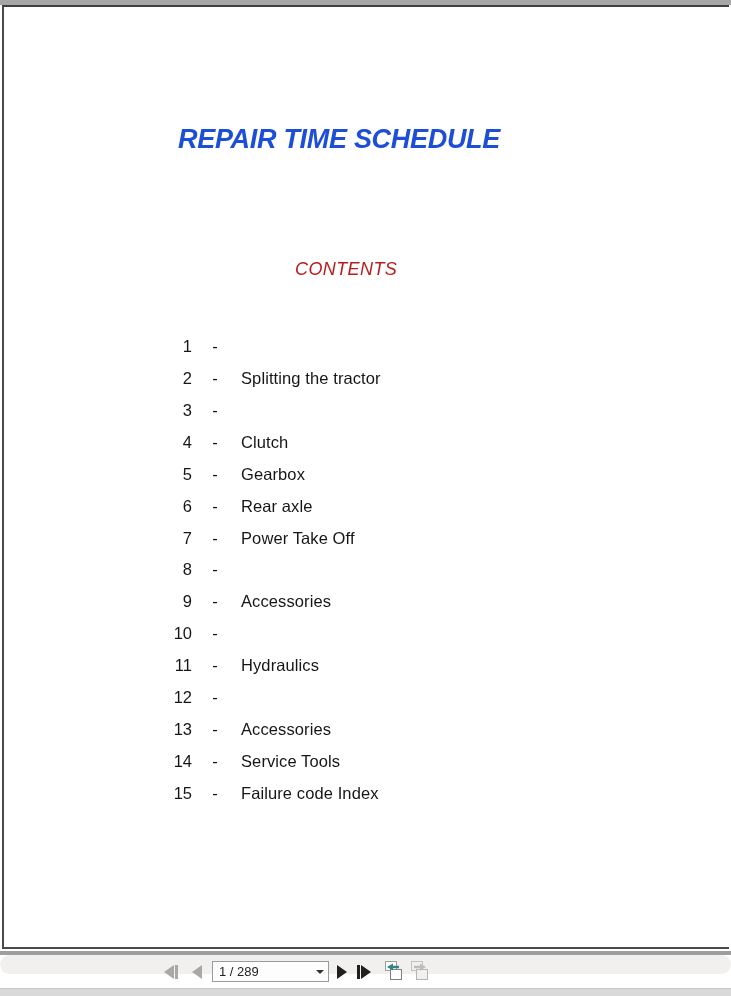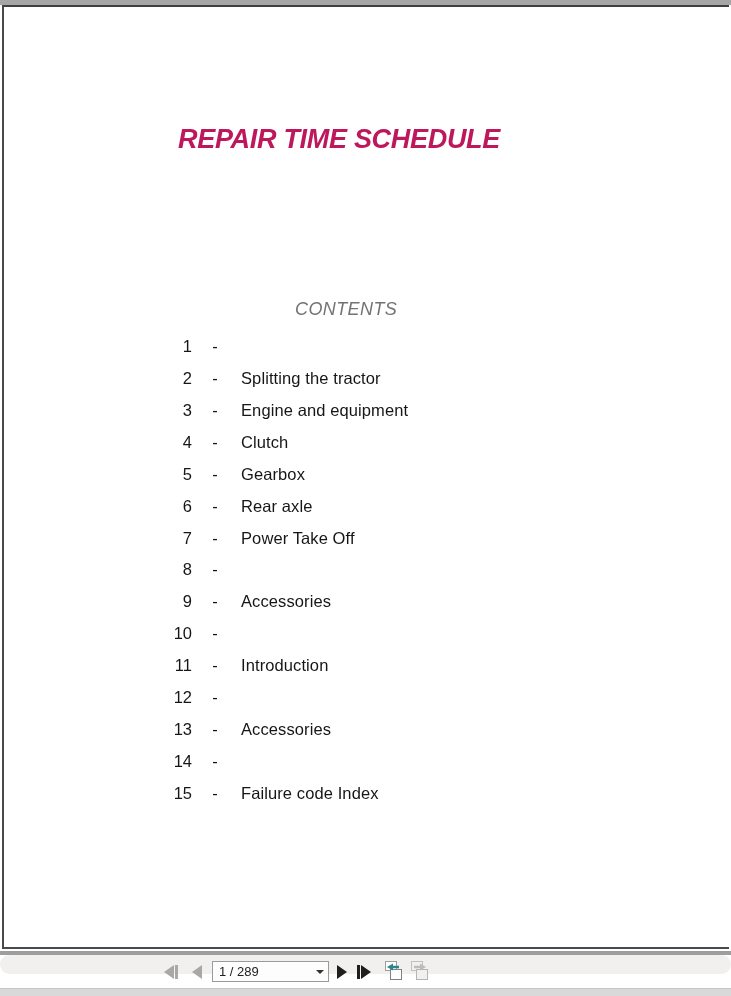--- a/index.html
+++ b/index.html
@@ -14,26 +14,26 @@
     border-top:2px solid #3f3f3f;border-left:2px solid #4a4a4a;border-bottom:2px solid #4a4a4a;
     box-sizing:border-box;
   }
   .toolbar-sep{position:absolute;top:951px;left:0;width:731px;height:4px;background:#9e9e9e;}
   .toolbar{position:absolute;top:955px;left:0;width:731px;height:19px;background:#f1f0ef;border-radius:16px;}
   .bottom-strip{position:absolute;top:988px;left:0;width:731px;height:8px;background:#d9d9d9;border-top:1px solid #c6c6c6;box-sizing:border-box;}
 
   
   .doc-title{
     position:absolute;left:174px;top:117px;
-    font-size:27px;font-weight:bold;font-style:italic;color:#be185d;
+    font-size:27px;font-weight:bold;font-style:italic;color:#1d4ed8;
     letter-spacing:-0.3px;white-space:nowrap;
   }
   .contents-heading{
     position:absolute;left:291px;top:252px;
-    font-size:18px;font-style:italic;color:#737373;letter-spacing:0.4px;white-space:nowrap;margin-top:40px;
+    font-size:18px;font-style:italic;color:#b91c1c;letter-spacing:0.4px;white-space:nowrap;
   }
   .toc{position:absolute;left:0;top:324px;width:727px;}
   .toc-row{position:relative;height:31.93px;line-height:31.93px;font-size:16.5px;color:#161616;}
   .toc-num{position:absolute;left:158px;width:30px;text-align:right;}
   .toc-dash{position:absolute;left:205px;width:12px;text-align:center;}
   .toc-label{position:absolute;left:237px;white-space:nowrap;letter-spacing:0.1px;}
 
   
   .nav-btn{position:absolute;top:0;height:33px;display:flex;align-items:center;gap:1px;cursor:pointer;}
   .tri-l{width:0;height:0;border-top:7px solid transparent;border-bottom:7px solid transparent;border-right:10px solid currentColor;}
@@ -71,21 +71,20 @@
           <span class="toc-dash">-</span>
         </div>
         <div class="toc-row">
           <span class="toc-num">2</span>
           <span class="toc-dash">-</span>
           <span class="toc-label">Splitting the tractor</span>
         </div>
         <div class="toc-row">
           <span class="toc-num">3</span>
           <span class="toc-dash">-</span>
-          <span class="toc-label">Engine and equipment</span>
         </div>
         <div class="toc-row">
           <span class="toc-num">4</span>
           <span class="toc-dash">-</span>
           <span class="toc-label">Clutch</span>
         </div>
         <div class="toc-row">
           <span class="toc-num">5</span>
           <span class="toc-dash">-</span>
           <span class="toc-label">Gearbox</span>
@@ -109,34 +108,35 @@
           <span class="toc-dash">-</span>
           <span class="toc-label">Accessories</span>
         </div>
         <div class="toc-row">
           <span class="toc-num">10</span>
           <span class="toc-dash">-</span>
         </div>
         <div class="toc-row">
           <span class="toc-num">11</span>
           <span class="toc-dash">-</span>
-          <span class="toc-label">Introduction</span>
+          <span class="toc-label">Hydraulics</span>
         </div>
         <div class="toc-row">
           <span class="toc-num">12</span>
           <span class="toc-dash">-</span>
         </div>
         <div class="toc-row">
           <span class="toc-num">13</span>
           <span class="toc-dash">-</span>
           <span class="toc-label">Accessories</span>
         </div>
         <div class="toc-row">
           <span class="toc-num">14</span>
           <span class="toc-dash">-</span>
+          <span class="toc-label">Service Tools</span>
         </div>
         <div class="toc-row">
           <span class="toc-num">15</span>
           <span class="toc-dash">-</span>
           <span class="toc-label">Failure code Index</span>
         </div>
       </div>
   </div>
 
   <div class="toolbar-sep"></div>

